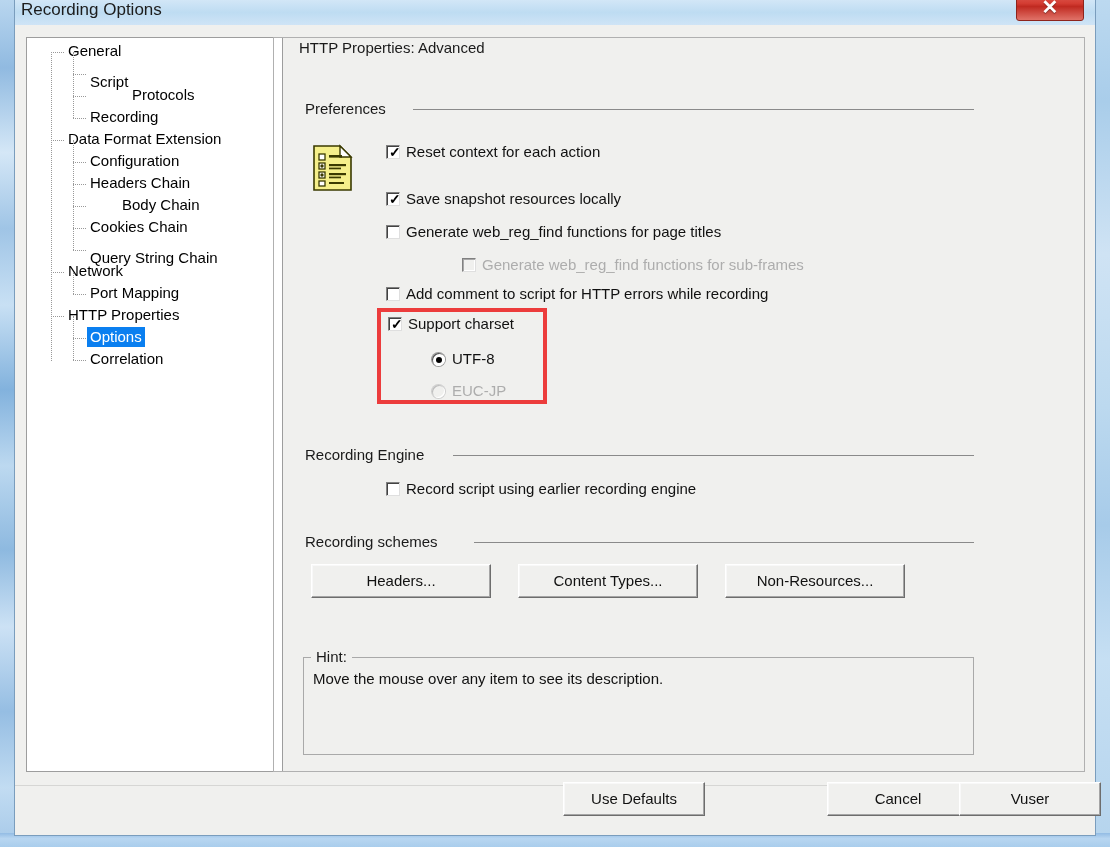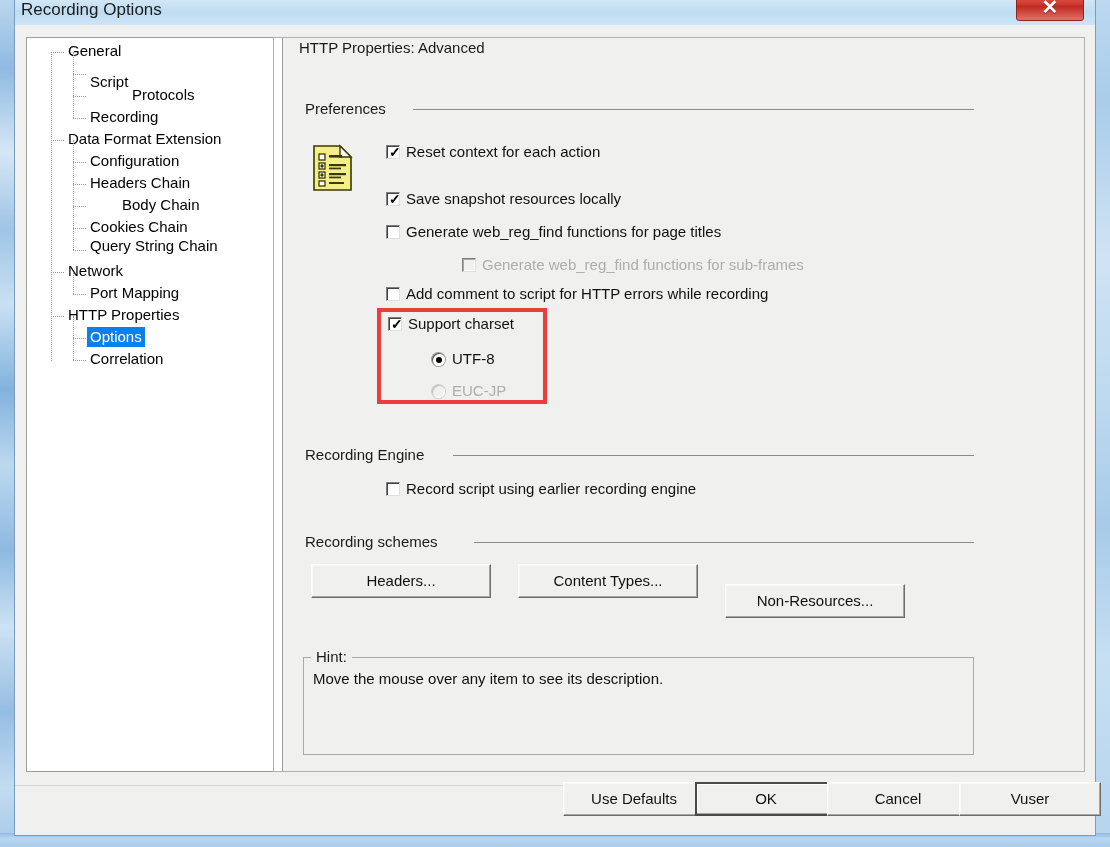--- a/index.html
+++ b/index.html
@@ -144,21 +144,21 @@
         <div class="tguide" style="left: 46px; top: 124px; height: 22px;"></div>
         <div class="tree-item" style="left: 60px; top: 135px;"><span>Headers Chain</span></div>
         <div class="tdash" style="left: 46px; top: 168px; width: 13px;"></div>
         <div class="tguide" style="left: 46px; top: 146px; height: 22px;"></div>
         <div class="tree-item" style="left: 60px; top: 157px; margin-left: 32px;"><span>Body Chain</span></div>
         <div class="tdash" style="left: 46px; top: 190px; width: 13px;"></div>
         <div class="tguide" style="left: 46px; top: 168px; height: 22px;"></div>
         <div class="tree-item" style="left: 60px; top: 179px;"><span>Cookies Chain</span></div>
         <div class="tdash" style="left: 46px; top: 212px; width: 13px;"></div>
         <div class="tguide" style="left: 46px; top: 190px; height: 22px;"></div>
-        <div class="tree-item" style="left: 60px; top: 198px;"><span>Query String Chain</span></div>
+        <div class="tree-item" style="left: 60px; top: 210px;"><span>Query String Chain</span></div>
         <div class="tdash" style="left: 24px; top: 234px; width: 13px;"></div>
         <div class="tree-item" style="left: 38px; top: 223px;"><span>Network</span></div>
         <div class="tdash" style="left: 46px; top: 256px; width: 13px;"></div>
         <div class="tguide" style="left: 46px; top: 234px; height: 22px;"></div>
         <div class="tree-item" style="left: 60px; top: 245px;"><span>Port Mapping</span></div>
         <div class="tdash" style="left: 24px; top: 278px; width: 13px;"></div>
         <div class="tree-item" style="left: 38px; top: 267px;"><span>HTTP Properties</span></div>
         <div class="tdash" style="left: 46px; top: 300px; width: 13px;"></div>
         <div class="tguide" style="left: 46px; top: 278px; height: 22px;"></div>
         <div class="tree-item sel" style="left: 60px; top: 289px;"><span>Options</span></div>
@@ -235,26 +235,25 @@
 
     <div class="cbrow" style="left:371px;top:455px;">
       <span class="cbox"></span><span>Record script using earlier recording engine</span>
     </div>
 
     <div class="sect" style="left:290px;top:508px;text-align:right;">Recording schemes</div>
     <div class="rule" style="left:459px;top:517px;width:500px;"></div>
 
     <div class="btn" style="left:296px;top:539px;width:180px;height:34px;line-height:32px;">Headers...</div>
     <div class="btn" style="left:503px;top:539px;width:180px;height:34px;line-height:32px;">Content Types...</div>
-    <div class="btn" style="left:710px;top:539px;width:180px;height:34px;line-height:32px;margin-top:20px;">Non-Resources...</div>
+    <div class="btn" style="left:710px;top:539px;width:180px;height:34px;line-height:32px;">Non-Resources...</div>
 
     <div id="hint-grp"></div>
     <div class="legend" style="left:296px;top:623px;">Hint:</div>
     <div id="hint-text">Move the mouse over any item to see its description.</div>
 
     <div id="footer-sep"></div>
     <div class="btn" style="left:548px;top:757px;width:142px;height:34px;line-height:32px;">Use Defaults</div>
-    <div class="btn default" style="left:680px;top:757px;width:142px;height:34px;line-height:30px;">OK</div>
     <div class="btn" style="left:812px;top:757px;width:142px;height:34px;line-height:32px;">Cancel</div>
     <div class="btn" style="left:944px;top:757px;width:142px;height:34px;line-height:32px;">Vuser</div>
 
   </div>
 </div>
 
 </body></html>

